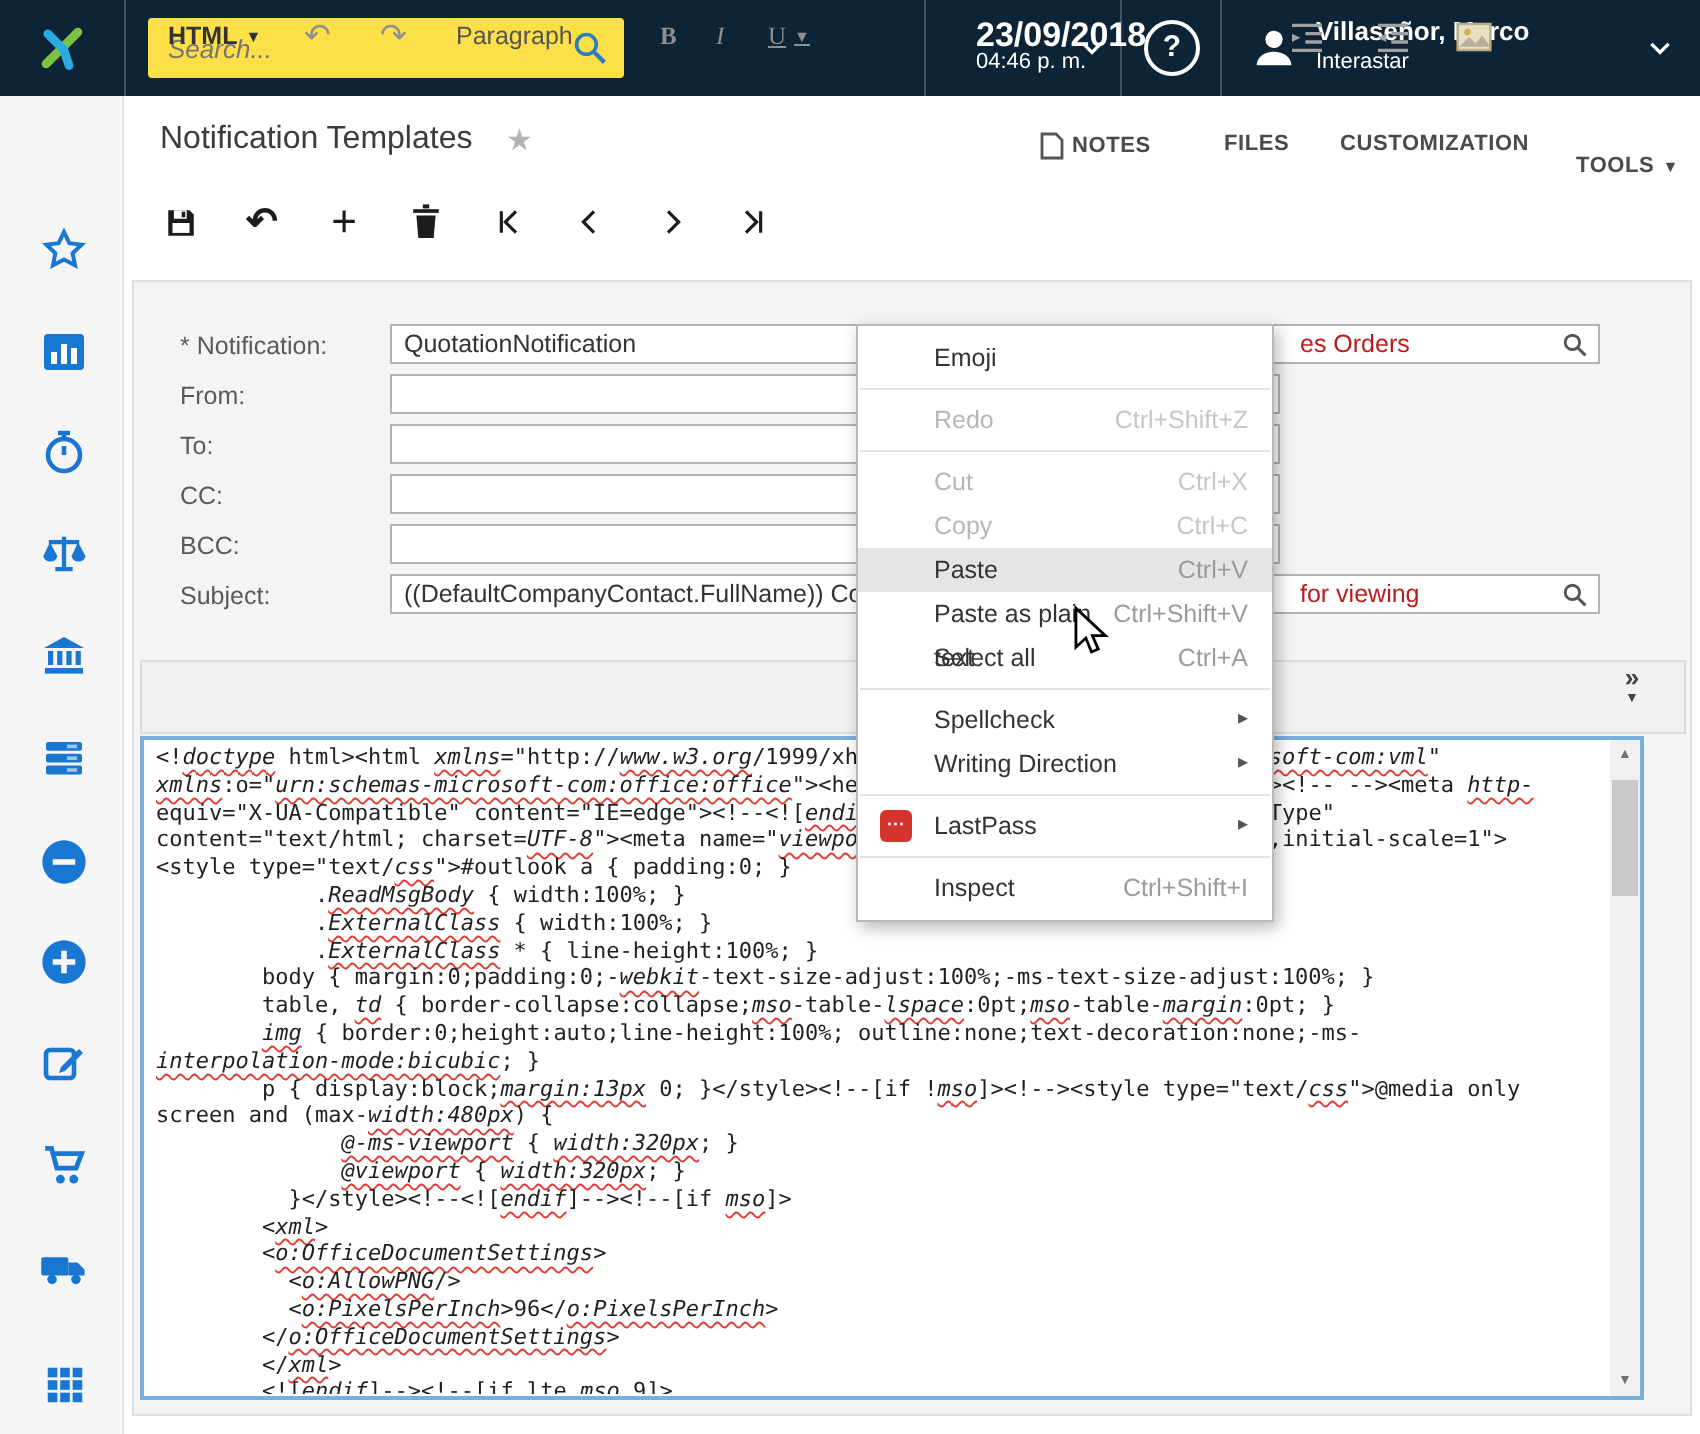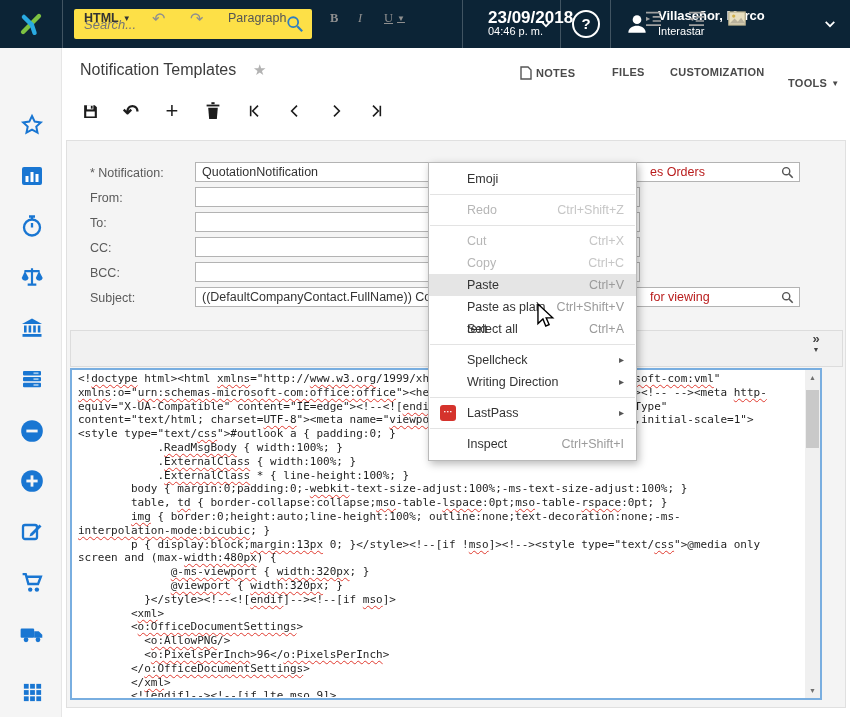--- a/index.html
+++ b/index.html
@@ -36,21 +36,21 @@
             display:flex;align-items:center;}
   .reffield .val{padding-left:13px;flex:1;white-space:nowrap;overflow:hidden;}
   .mag{margin-right:5px;flex:none;}
 
   
   .ed-toolbar{position:absolute;left:70px;top:330px;width:773px;height:37px;background:#f1f1f1;border:1px solid #dcdcdc;}
   .ed-btn{position:absolute;top:6px;height:24px;display:flex;align-items:center;gap:4px;font-size:12.5px;color:#8f8f8f;cursor:pointer;}
   .ed-box{position:absolute;left:70px;top:368px;width:752px;height:332px;background:#fff;border:2px solid #79aee0;}
   .code{position:absolute;left:78px;top:372px;width:724px;height:325px;overflow:hidden;margin:0;
         font-family:"DejaVu Sans Mono",monospace;font-size:11px;line-height:13.8px;color:#1f1f1f;white-space:pre;}
-  .sq{text-decoration:underline wavy #e03a2f;text-decoration-thickness:1px;text-underline-offset:2px;text-decoration-skip-ink:none;}
+  .sq{text-decoration:underline wavy #e03a2f;text-decoration-thickness:1px;text-underline-offset:2px;text-decoration-skip-ink:none;font-style:italic;}
   .sbar{position:absolute;left:805px;top:370px;width:15px;height:328px;background:#f0f0f0;}
   .sbtn{position:absolute;left:0;width:15px;height:15px;background:#f0f0f0;color:#707070;font-size:7px;text-align:center;line-height:15px;}
   .sthumb{position:absolute;left:1px;top:20px;width:13px;height:58px;background:#c9c9c9;}
 
   
   .ctx{position:absolute;left:428px;top:162px;width:209px;background:#fff;border:1px solid #b9b9b9;
        box-shadow:2px 3px 8px rgba(0,0,0,.28);padding:5px 0;z-index:50;}
   .menu-item{height:22px;line-height:22px;padding:0 12px 0 38px;font-size:12.5px;color:#333;
              display:flex;justify-content:space-between;position:relative;cursor:default;}
   .menu-item .ms{color:#9b9b9b;}
@@ -356,21 +356,21 @@
   <div class="ed-box"></div>
   <pre class="code" id="code-pre">&lt;!<span class="sq">doctype</span> html&gt;&lt;html <span class="sq">xmlns</span>="http://<span class="sq">www.w3.org</span>/1999/xhtml" <span class="sq">xmlns</span>:v="<span class="sq">urn:schemas-microsoft-com:vml</span>"
 <span class="sq">xmlns</span>:o="<span class="sq">urn:schemas-microsoft-com:office:office</span>"&gt;&lt;head&gt;&lt;title&gt;&lt;/title&gt;&lt;!--[if !<span class="sq">mso</span>]&gt;&lt;!-- --&gt;&lt;meta <span class="sq">http-</span>
 equiv="X-UA-Compatible" content="IE=edge"&gt;&lt;!--&lt;![<span class="sq">endif</span>]--&gt;&lt;meta <span class="sq">http-</span>equiv="Content-Type"
 content="text/html; charset=<span class="sq">UTF-8</span>"&gt;&lt;meta name="<span class="sq">viewport</span>" content="width=device-width,initial-scale=1"&gt;
 &lt;style type="text/<span class="sq">css</span>"&gt;#outlook a { padding:0; }
             .<span class="sq">ReadMsgBody</span> { width:100%; }
             .<span class="sq">ExternalClass</span> { width:100%; }
             .<span class="sq">ExternalClass</span> * { line-height:100%; }
         body { margin:0;padding:0;-<span class="sq">webkit</span>-text-size-adjust:100%;-ms-text-size-adjust:100%; }
-        table, <span class="sq">td</span> { border-collapse:collapse;<span class="sq">mso</span>-table-<span class="sq">lspace</span>:0pt;<span class="sq">mso</span>-table-<span class="sq">rspace</span>:0pt; }
+        table, <span class="sq">td</span> { border-collapse:collapse;<span class="sq">mso</span>-table-<span class="sq">lspace</span>:0pt;<span class="sq">mso</span>-table-<span class="sq">margin</span>:0pt; }
         <span class="sq">img</span> { border:0;height:auto;line-height:100%; outline:none;text-decoration:none;-ms-
 <span class="sq">interpolation-mode:bicubic</span>; }
         p { display:block;<span class="sq">margin:13px</span> 0; }&lt;/style&gt;&lt;!--[if !<span class="sq">mso</span>]&gt;&lt;!--&gt;&lt;style type="text/<span class="sq">css</span>"&gt;@media only
 screen and (max-<span class="sq">width:480px</span>) {
               <span class="sq">@-ms-viewport</span> { <span class="sq">width:320px</span>; }
               <span class="sq">@viewport</span> { <span class="sq">width:320px</span>; }
           }&lt;/style&gt;&lt;!--&lt;![<span class="sq">endif</span>]--&gt;&lt;!--[if <span class="sq">mso</span>]&gt;
         &lt;<span class="sq">xml</span>&gt;
         &lt;<span class="sq">o:OfficeDocumentSettings</span>&gt;
           &lt;<span class="sq">o:AllowPNG</span>/&gt;

